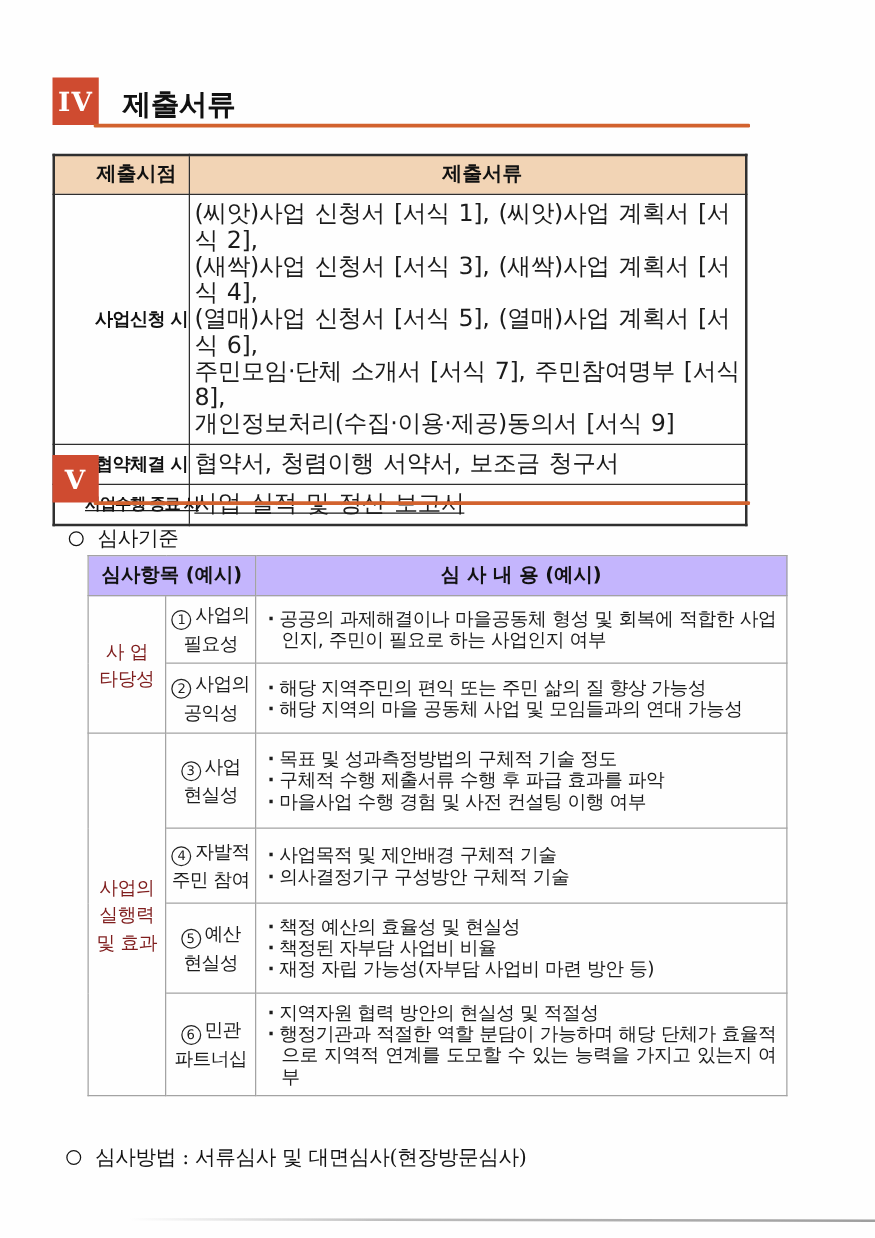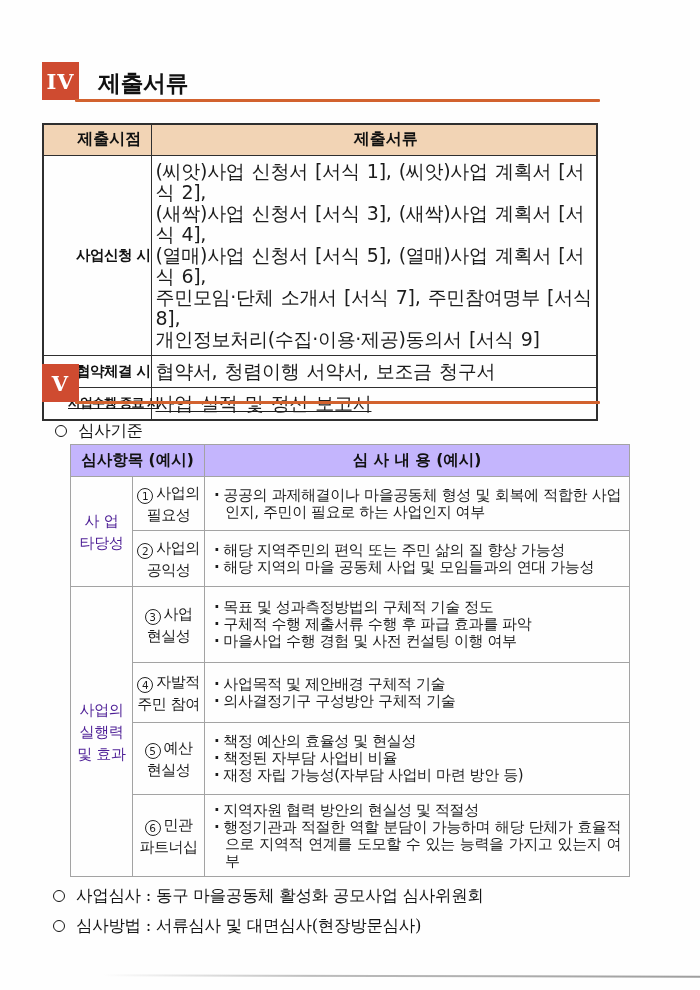--- a/index.html
+++ b/index.html
@@ -65,21 +65,21 @@
   .t2 {
     position:absolute; left:70px; top:444px; width:560px;
     border:1.2px solid #8f8f8f; font-size:15px;
   }
   .t2 th, .t2 td { border:1px solid #a3a3a3; vertical-align:middle; }
   .t2 th {
     background:#c4b5fd; height:32px; font-size:15.5px; font-weight:800;
     color:#111; text-align:center;
   }
   .t2 td.grp {
-    text-align:center; font-size:15px; color:#4c1d95; letter-spacing:-0.3px;
+    text-align:center; font-size:15px; color:#7f1d1d; letter-spacing:-0.3px;
     line-height:22px;
   }
   .t2 td.lbl {
     text-align:center; font-size:15px; letter-spacing:-0.5px; line-height:22px;
   }
   .t2 td.items { padding:4px 8px 4px 9px; }
   .t2 .item {
     line-height:17px; letter-spacing:-0.4px; padding-left:11px; text-indent:-11px;
     text-align:justify;
   }
@@ -236,23 +236,19 @@
         <div>파트너십</div>
       </td>
       <td class="items">
         <div class="item">지역자원 협력 방안의 현실성 및 적절성</div>
         <div class="item">행정기관과 적절한 역할 분담이 가능하며 해당 단체가 효율적으로 지역적 연계를 도모할 수 있는 능력을 가지고 있는지 여부</div>
       </td>
     </tr>
   </tbody>
     </table>
 
-  <div class="bullet-line" style="left:53px; top:885px;">
-    <span class="obullet"></span>
-    <span>사업심사 : 동구 마을공동체 활성화 공모사업 심사위원회</span>
-  </div>
   <div class="bullet-line" style="left:53px; top:915px;">
     <span class="obullet"></span>
     <span>심사방법 : 서류심사 및 대면심사(현장방문심사)</span>
   </div>
 
   <div class="scan-line"></div>
 </div>
 
 </body></html>

